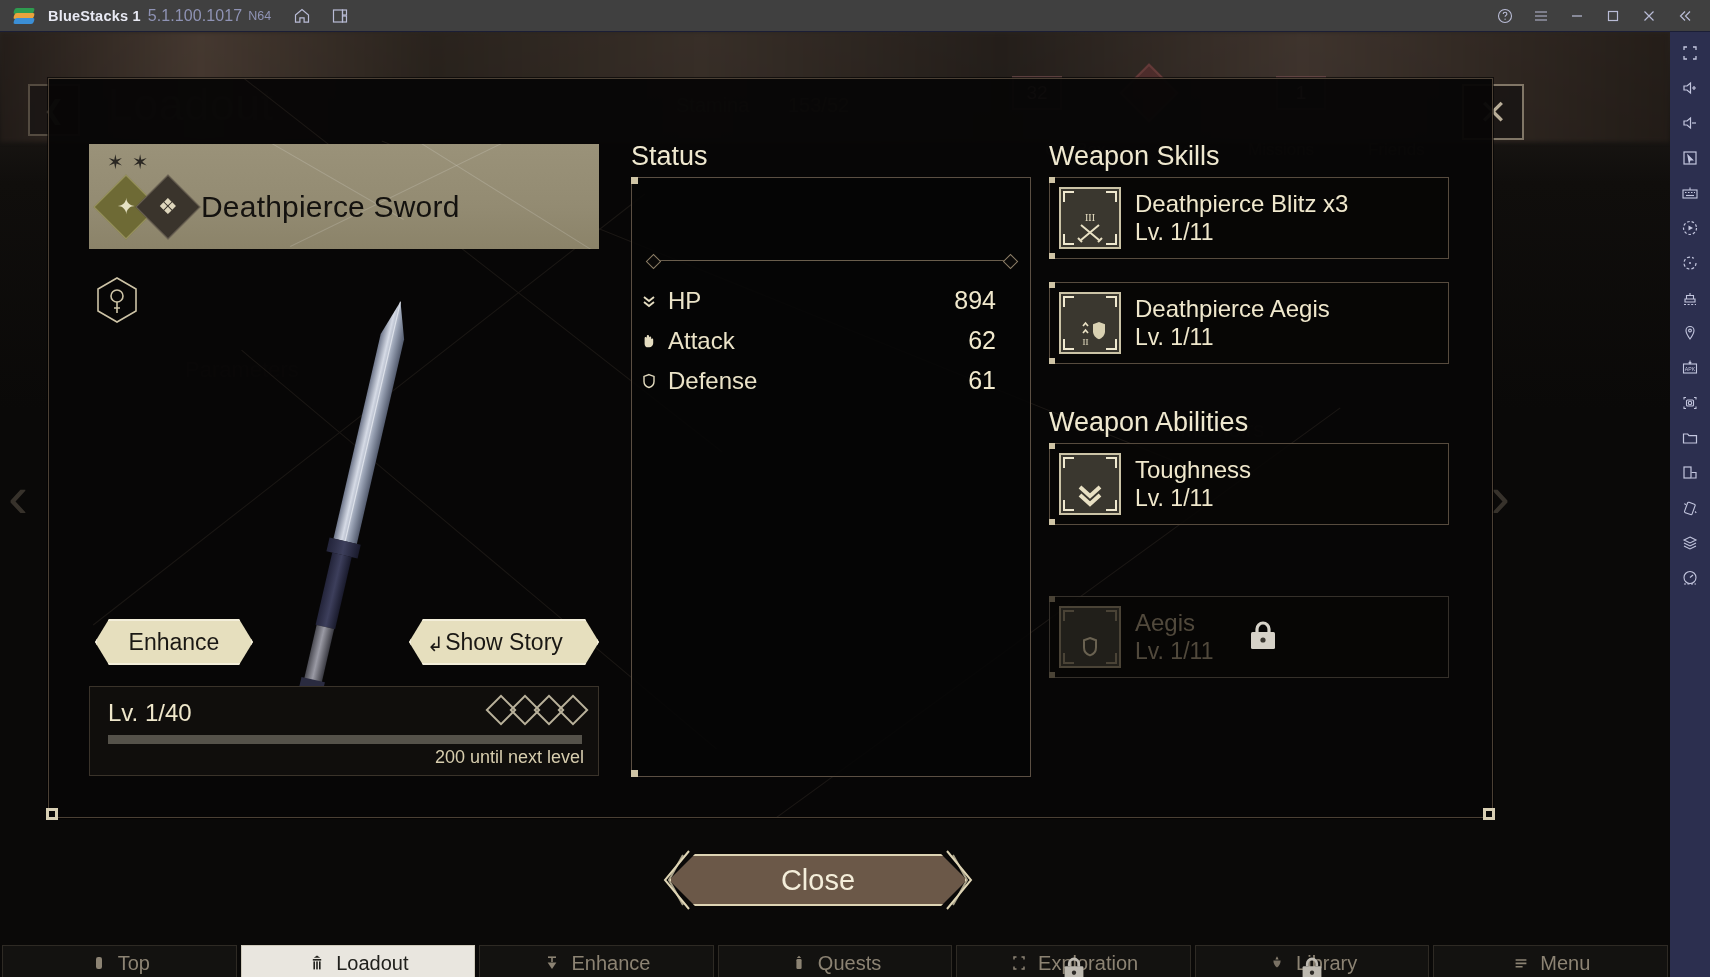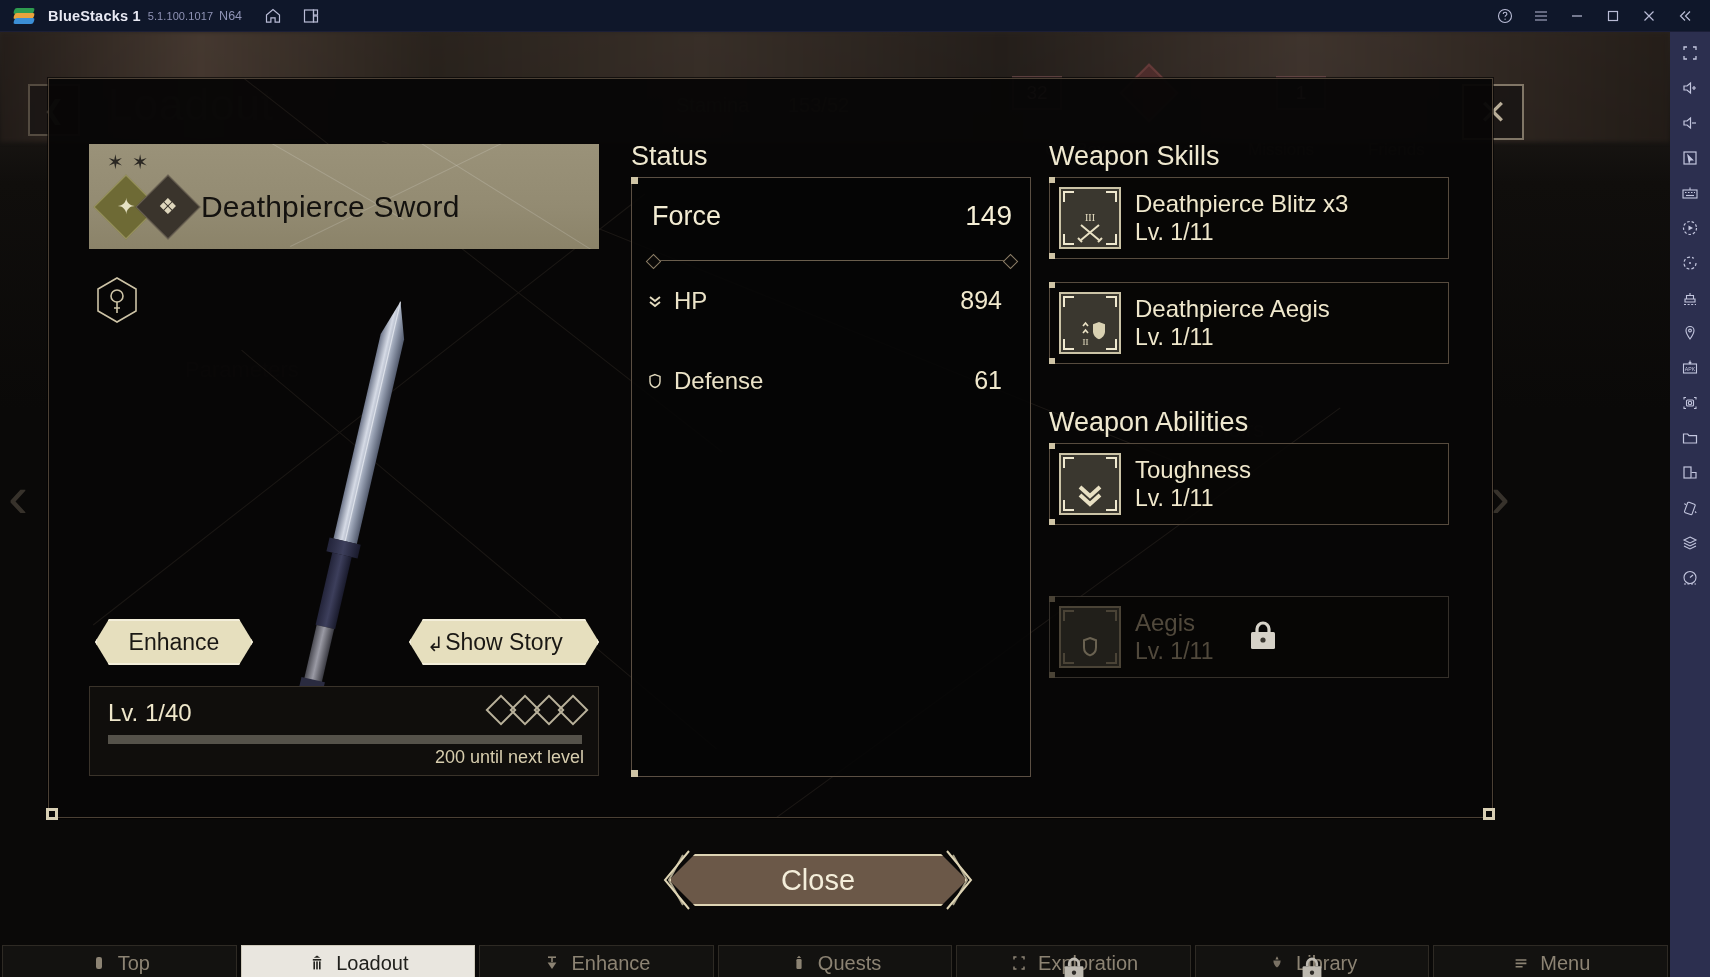--- a/index.html
+++ b/index.html
@@ -4,30 +4,30 @@
 <style>
   html,body{margin:0;padding:0;background:#0a0a0a;}
   body{
     width:1710px;height:977px;overflow:hidden;
     font-family:"Liberation Sans","DejaVu Sans",sans-serif;
     position:relative;
   }
   
   #titlebar{
     position:absolute;left:0;top:0;width:1710px;height:32px;
-    background:#0f172a;display:flex;align-items:center;
+    background:#404040;display:flex;align-items:center;
     border-bottom:1px solid #1b1e36;box-sizing:border-box;
   }
   #bs-logo{width:20px;height:16px;margin-left:14px;position:relative;}
   #bs-logo i{position:absolute;left:0;display:block;width:20px;height:6px;border-radius:2px;transform:skewX(-18deg);}
   #bs-logo i:nth-child(1){top:0;background:#2e9b4f;}
   #bs-logo i:nth-child(2){top:5px;background:#e8a33d;}
   #bs-logo i:nth-child(3){top:10px;background:#3b8fd6;}
   #bs-title{color:#e8e9f3;font-size:14.5px;font-weight:bold;margin-left:14px;letter-spacing:.2px;}
-  #bs-ver{color:#8f93b5;font-size:11px;margin-left:7px;letter-spacing:.1px;text-align:center;}
+  #bs-ver{color:#8f93b5;font-size:16px;margin-left:7px;letter-spacing:.1px;text-align:center;}
   #bs-n64{color:#8f93b5;font-size:12.5px;margin-left:6px;}
   .tb-icon{width:30px;height:24px;display:flex;align-items:center;justify-content:center;color:#b9bcd6;}
   .tb-icon svg{display:block;}
   #tb-left-icons{display:flex;margin-left:16px;gap:8px;}
   #tb-right{margin-left:auto;display:flex;align-items:center;gap:6px;margin-right:10px;}
   
   #sidebar{
     position:absolute;right:0;top:32px;width:40px;height:945px;
     background:#2c2f4f;display:flex;flex-direction:column;align-items:center;
     padding-top:8px;box-sizing:border-box;gap:9px;
@@ -130,21 +130,21 @@
   #status-box .bcorner{position:absolute;width:7px;height:7px;background:#cfc4a5;}
   #status-box .bc-tl{left:-1px;top:-1px;}
   #status-box .bc-bl{left:-1px;bottom:-1px;}
   .force-row{position:absolute;left:20px;top:22px;width:360px;display:flex;justify-content:space-between;align-items:baseline;}
   .force-row .lbl{font-size:27px;color:#f3ecd3;}
   .force-row .val{font-size:28px;color:#f6efd6;}
   #force-sep{position:absolute;left:20px;top:82px;width:360px;height:1px;background:#6a5e4d;}
   #force-sep::before,#force-sep::after{content:"";position:absolute;top:-4px;width:9px;height:9px;border:1px solid #8b7d66;transform:rotate(45deg);background:#0a0908;}
   #force-sep::before{left:-4px;}
   #force-sep::after{right:-4px;}
-  .stat-row{position:absolute;left:10px;width:360px;display:flex;align-items:center;justify-content:flex-end;}
+  .stat-row{position:absolute;left:4px;width:360px;display:flex;align-items:center;justify-content:flex-end;}
   .stat-row .sico{width:26px;display:flex;justify-content:center;color:#e4dcc0;}
   .stat-row .slbl{font-size:24px;color:#ebe3c8;margin-left:6px;}
   .stat-row .sval{margin-left:auto;font-size:25px;color:#f1e9cd;}
   
   .col-title{position:absolute;left:1000px;font-size:27px;color:#efe8cf;}
   .skill-card{
     position:absolute;left:1000px;width:400px;height:82px;
     border:1px solid #574b3e;background:rgba(8,7,6,.9);box-sizing:border-box;
     display:flex;align-items:center;
   }
@@ -467,33 +467,38 @@
       <div id="lvl-bar-outer">
         <div id="lvl-bar-inner" style="width: 0%;"></div>
       </div>
       <div id="lvl-next">200 until next level</div>
     </div>
 
     <div id="status-title">Status</div>
     <div id="status-box">
       <div class="bcorner bc-tl"></div>
       <div class="bcorner bc-bl"></div>
-      <div class="force-row">
-        <div class="lbl">Force</div>
-        <div class="val">149</div>
-      </div>
       <div id="force-sep"></div>
       <div class="stat-row" style="top:108px">
         <div class="sico">
           <svg width="18" height="18" viewBox="0 0 18 18" fill="none" stroke="currentColor" stroke-width="1.9">
               <path d="M4 5l5 4 5-4M4 10l5 4 5-4"></path>
             </svg>
         </div>
         <div class="slbl">HP</div>
         <div class="sval">894</div>
+      </div>
+      <div class="stat-row" style="top:148px">
+        <div class="sico">
+          <svg width="18" height="18" viewBox="0 0 18 18" fill="currentColor">
+              <path d="M4.6 6.2c0-.7.5-1.2 1.1-1.2.5 0 .9.3 1.1.7V4.3c0-.7.5-1.2 1.1-1.2s1.1.5 1.1 1.2v1.2c.1-.5.5-.9 1.1-.9.6 0 1.1.5 1.1 1.2v1.4c.2-.4.6-.6 1-.6.6 0 1 .5 1 1.1v3.6c0 2.2-1.7 4-3.9 4H8c-2 0-3.4-1.4-3.4-3.4z"></path>
+            </svg>
+        </div>
+        <div class="slbl">Attack</div>
+        <div class="sval">62</div>
       </div>
       <div class="stat-row" style="top:188px">
         <div class="sico">
           <svg width="18" height="18" viewBox="0 0 18 18" fill="none" stroke="currentColor" stroke-width="1.4">
               <path d="M9 2.6l5 1.8v5.1c0 3-2.3 5.2-5 6-2.7-.8-5-3-5-6V4.4z"></path>
             </svg>
         </div>
         <div class="slbl">Defense</div>
         <div class="sval">61</div>
       </div>

